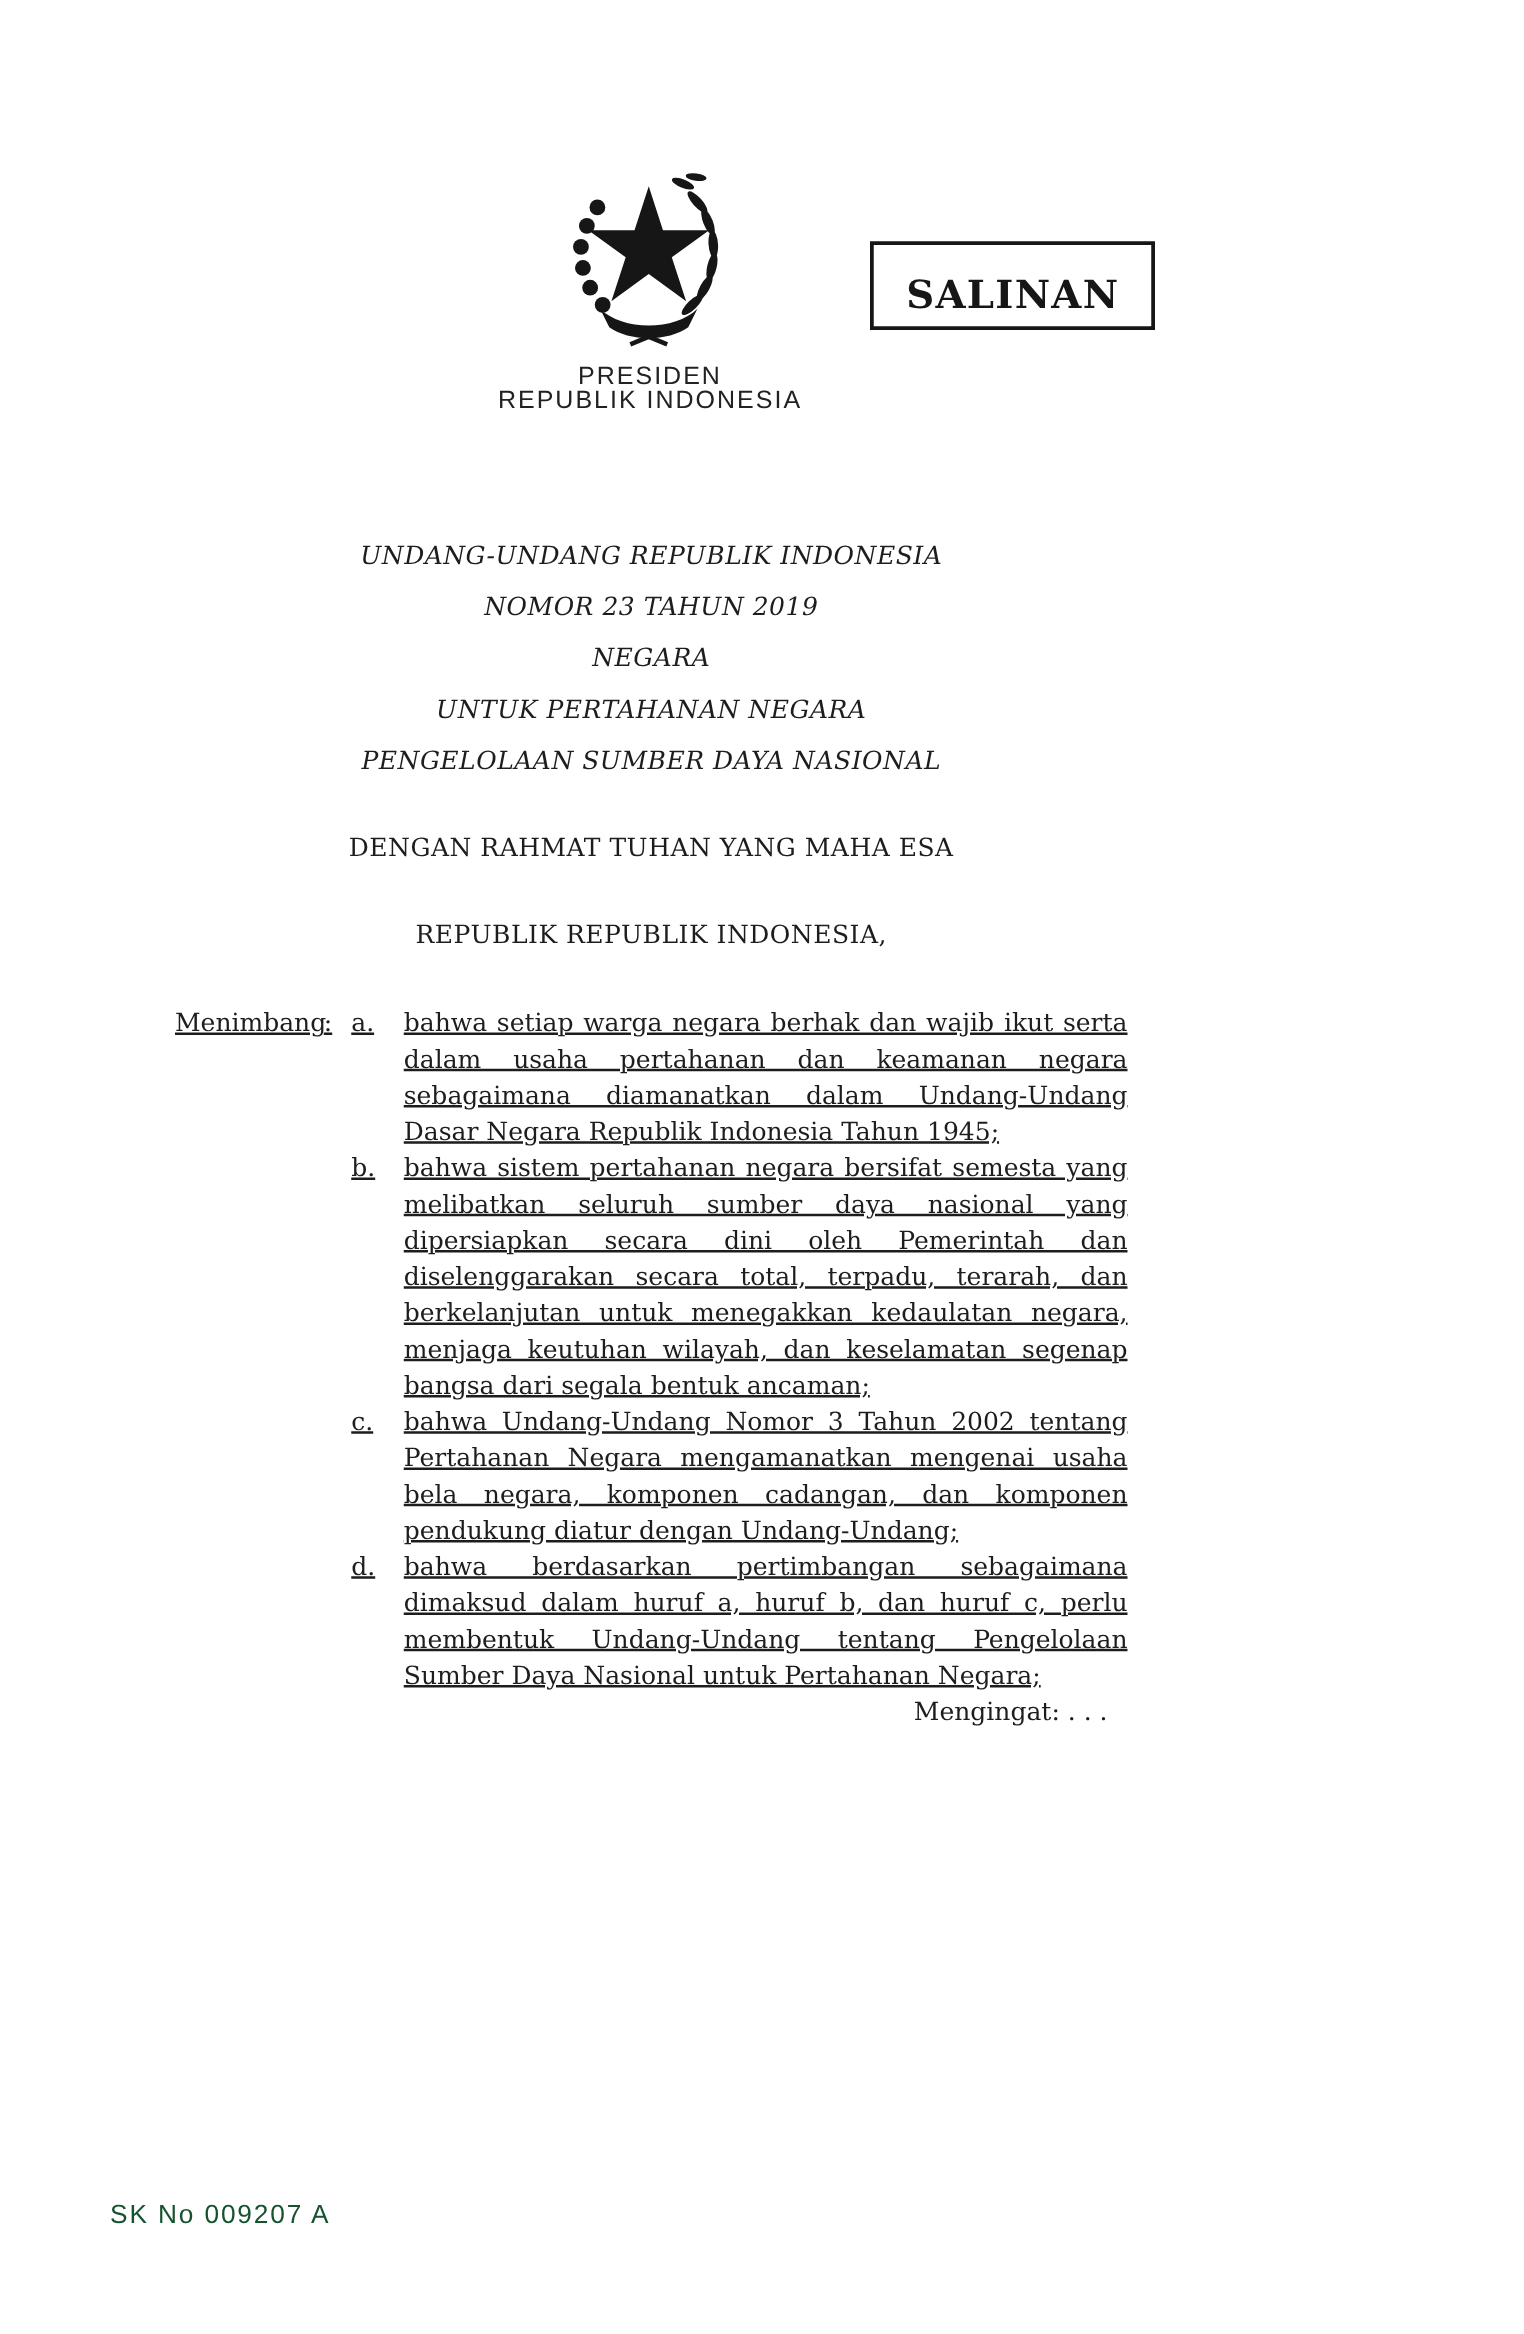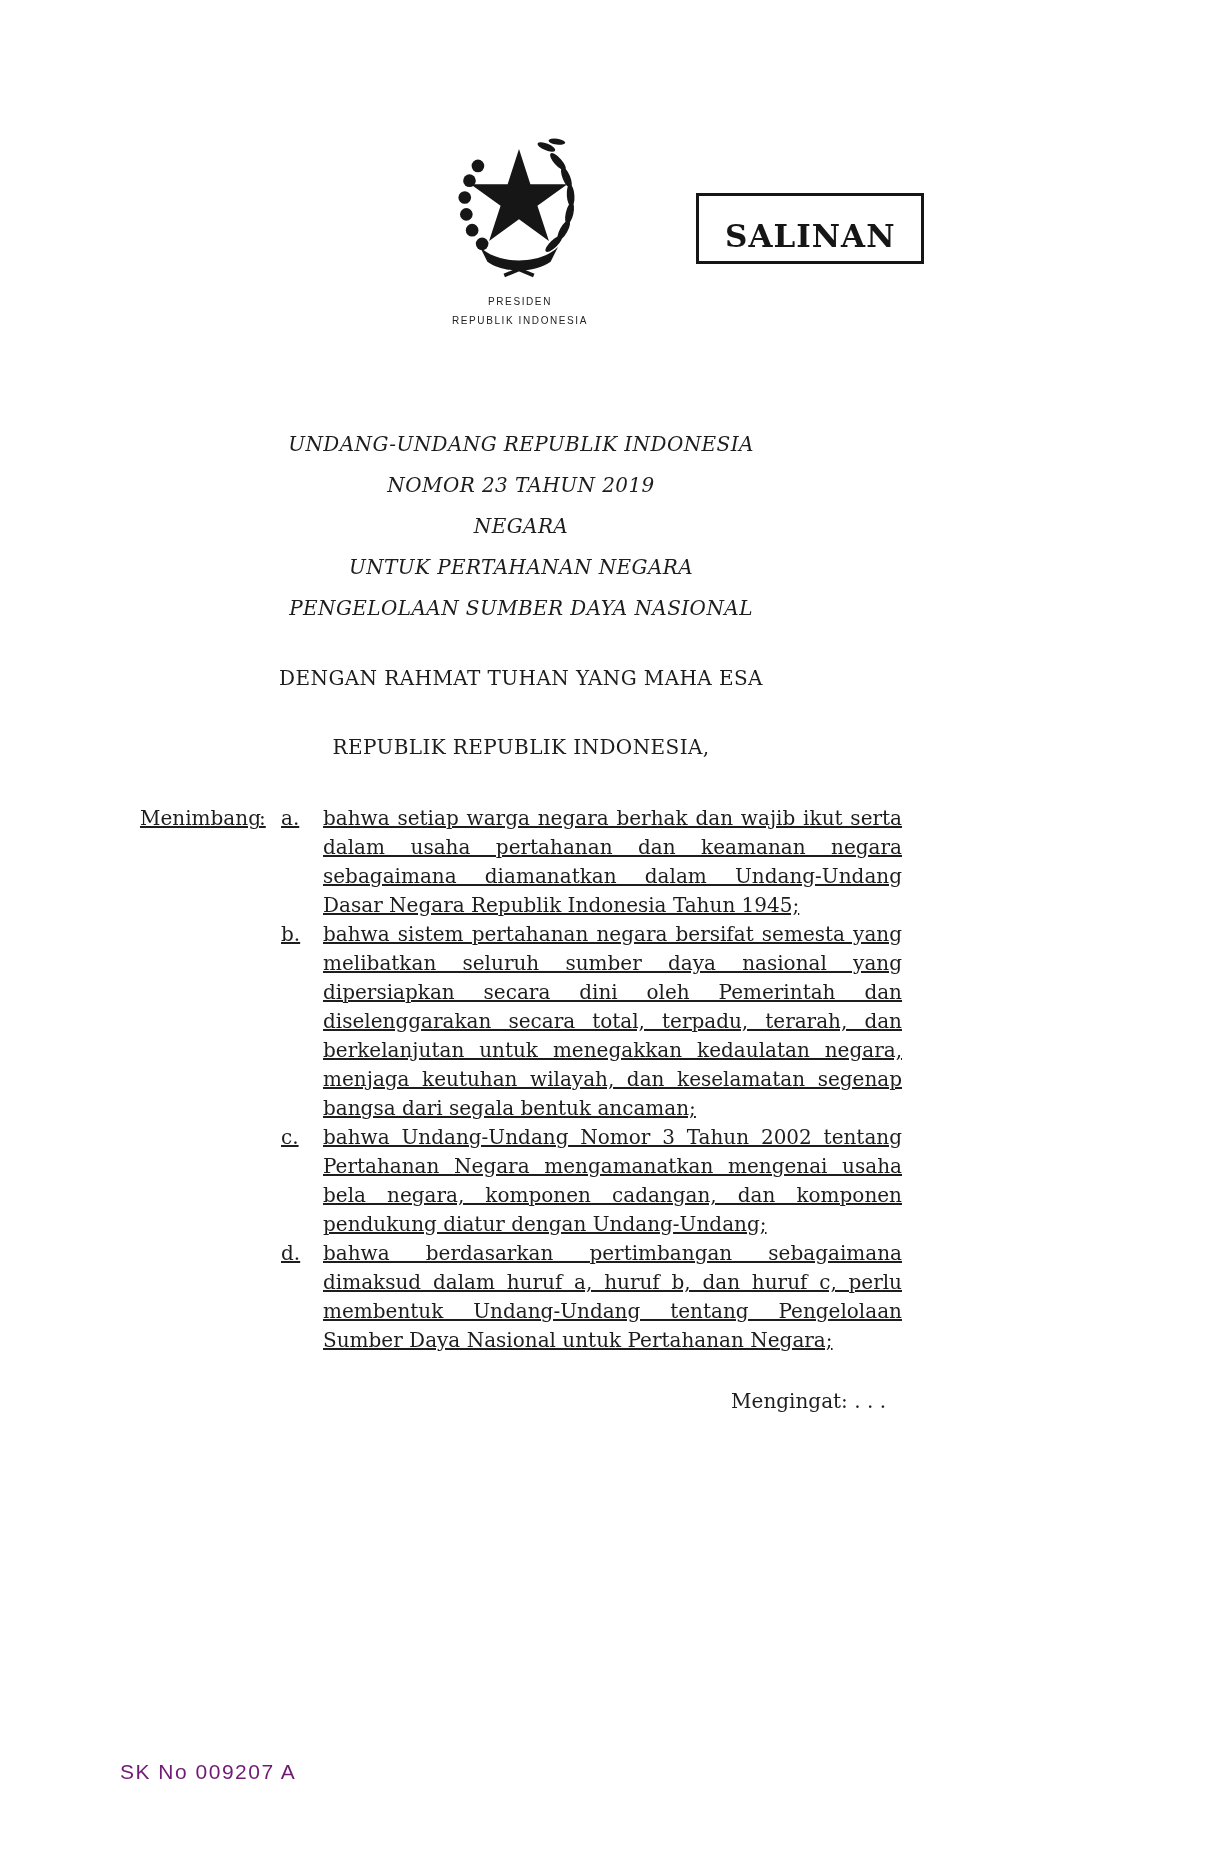--- a/index.html
+++ b/index.html
@@ -33,21 +33,21 @@
     letter-spacing: 1px;
     color: #161616;
   }
   .letterhead {
     position: absolute;
     left: 340px;
     top: 292px;
     width: 360px;
     text-align: center;
     font-family: "Liberation Sans", "DejaVu Sans", sans-serif;
-    font-size: 10px;
+    font-size: 20px;
     letter-spacing: 1.6px;
     color: #222;
     line-height: 19px;
   }
 
   
   .column {
     position: absolute;
     left: 140px;
     top: 430px;
@@ -84,34 +84,32 @@
   .consideration-item { display: flex; align-items: flex-start; }
   .item-letter { width: 42px; flex: 0 0 auto; }
   .item-text {
     flex: 1 1 auto;
     text-align: justify;
     text-justify: inter-word;
   }
 
   .next-hint {
     text-align: right;
-    margin-top: 32px;
     padding-right: 16px;
   }
 
   
   .footer-code {
     position: absolute;
     left: 88px;
     top: 1760px;
     font-family: "Liberation Sans", "DejaVu Sans", sans-serif;
     font-size: 21px;
     letter-spacing: 1.5px;
-    color: #701a75;
-    margin-left: 32px;
+    color: #14532d;
   }
 </style>
 </head>
 <body>
 
 <div class="page">
 
   <svg class="emblem" viewBox="0 0 140 150" aria-hidden="true">
     <g fill="#161616">
 

